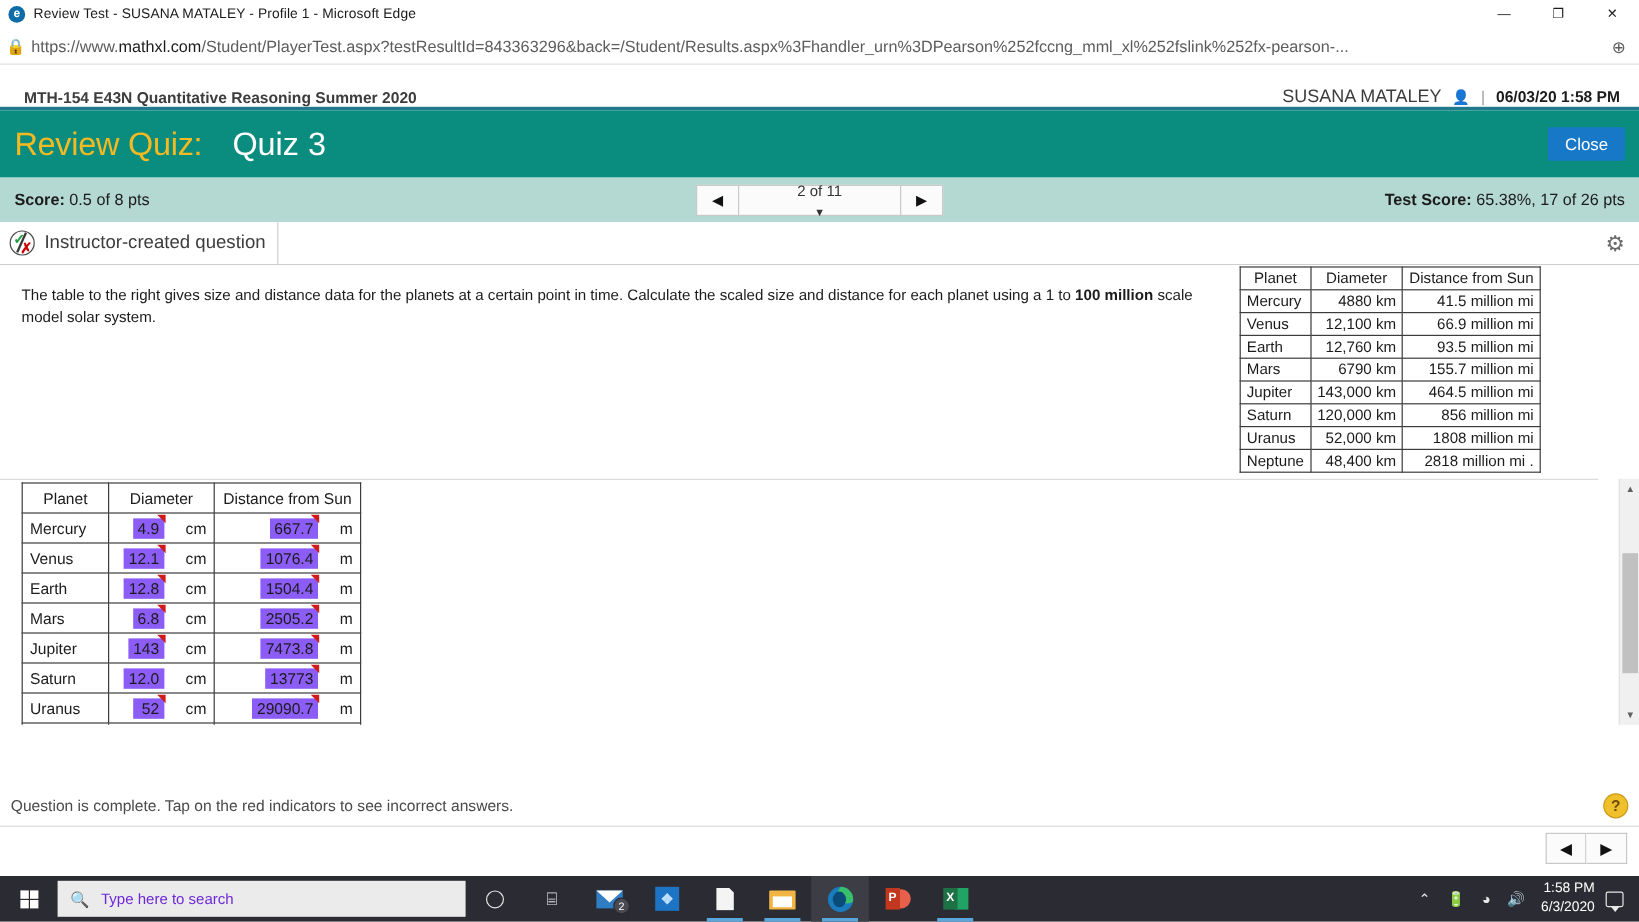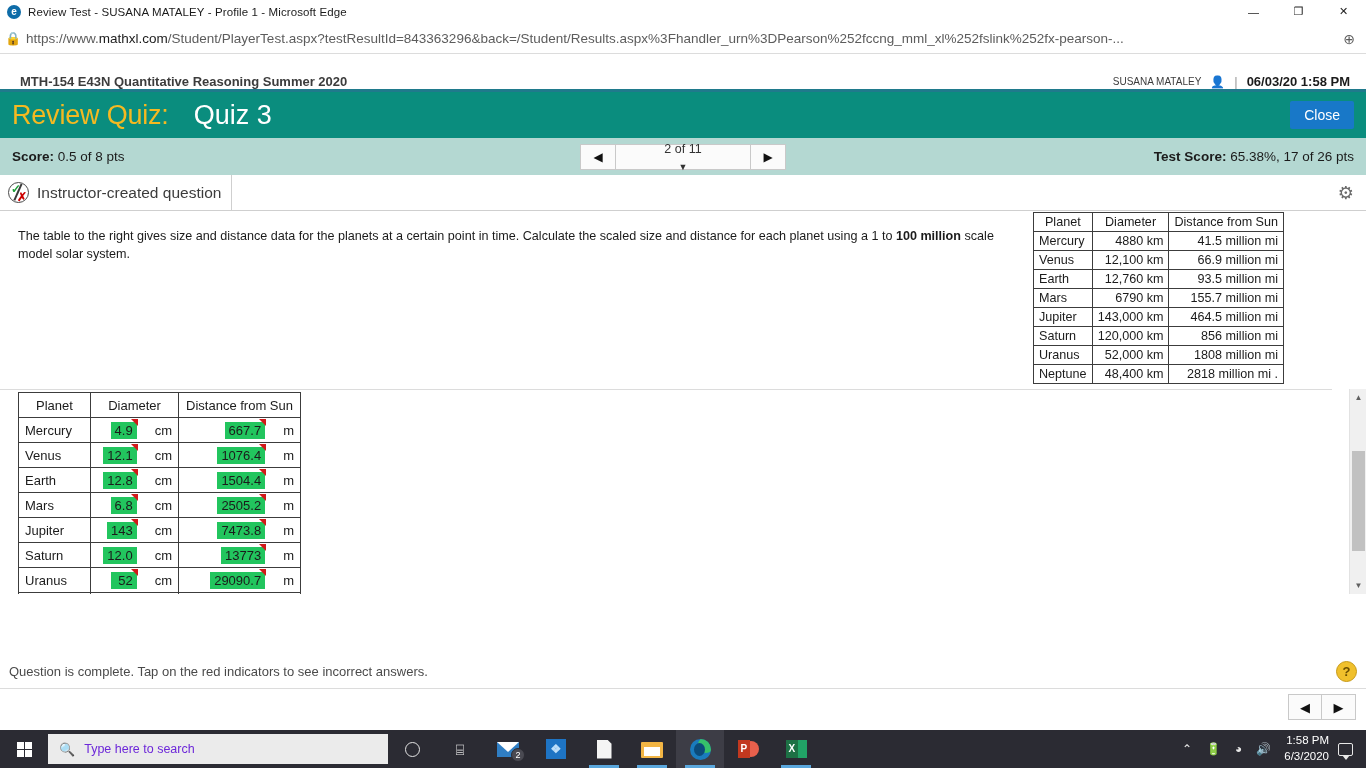--- a/index.html
+++ b/index.html
@@ -56,27 +56,27 @@
     border-bottom: 3px solid #1f7a8c;
   }
   .course-title {
     font-size: 13px; font-weight: bold; color: #3c3c3c;
     margin-left: 8px;
   }
   .course-right {
     margin-left: auto; display: flex; align-items: center; gap: 9px;
     padding-right: 4px;
   }
-  .user-name { font-size: 10px; color: #3c3c3c; }
+  .user-name { font-size: 15px; color: #3c3c3c; }
   .user-icon { font-size: 12px; color: #4a4a4a; }
   .divider-pipe { color: #9a9a9a; font-size: 13px; }
   .datetime { font-size: 13px; font-weight: bold; color: #1b1b1b; }
 
   .quiz-banner {
-    height: 46px; background: #0a8d7e;
+    height: 56px; background: #0a8d7e;
     display: flex; align-items: center; padding: 16px 12px;
     position: relative;
   }
   .quiz-label {
     font-size: 27px; color: #f5b921; font-weight: normal;
     letter-spacing: -0.2px;
   }
   .quiz-name {
     font-size: 27px; color: #ffffff; margin-left: 25px;
   }
@@ -181,21 +181,21 @@
   .ans-table th, .ans-table td {
     border: 1px solid #3c3c3c;
     height: 25px; padding: 0 6px;
   }
   .ans-table th { font-weight: normal; text-align: center; font-size: 13px; }
   .ans-table td.planet { text-align: left; width: 72px; }
   .ans-table td.val { text-align: right; width: 88px; white-space: nowrap; }
   .ans-table td.val2 { text-align: right; width: 122px; white-space: nowrap; }
   .inputbox {
     display: inline-block; position: relative;
-    background: #22c55e; color: #1b1b1b;
+    background: #8b5cf6; color: #1b1b1b;
     padding: 1px 4px; min-width: 26px; text-align: right;
     font-size: 13px;
   }
   .inputbox .flag {
     position: absolute; right: -1px; top: -3px;
     width: 0; height: 0;
     border-left: 7px solid transparent;
     border-top: 7px solid #d11a1a;
   }
   .unit { margin-left: 18px; }

